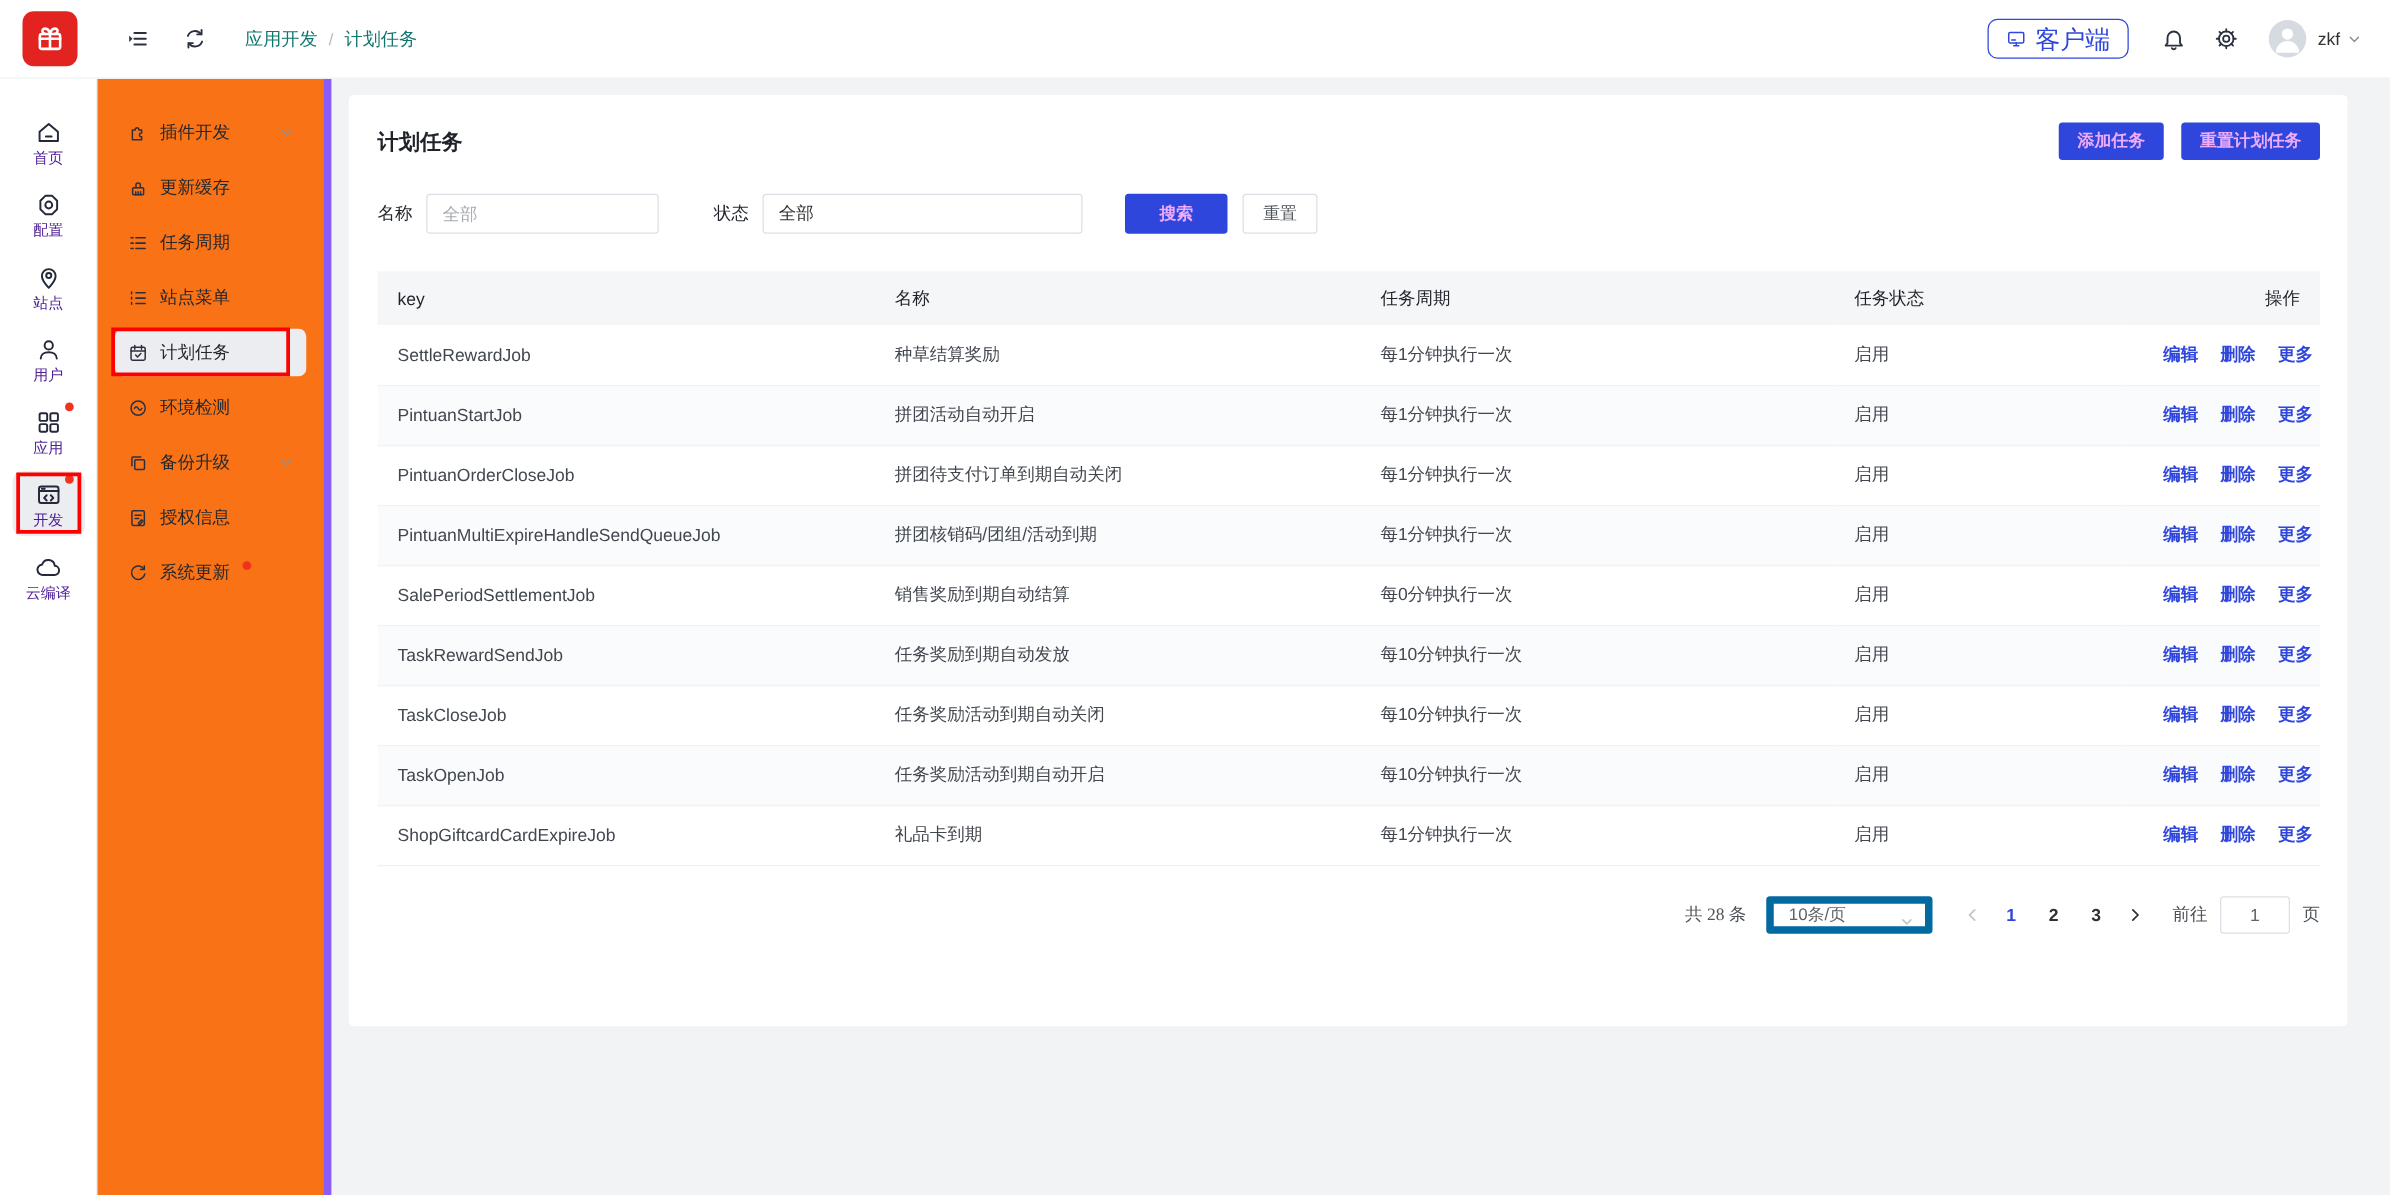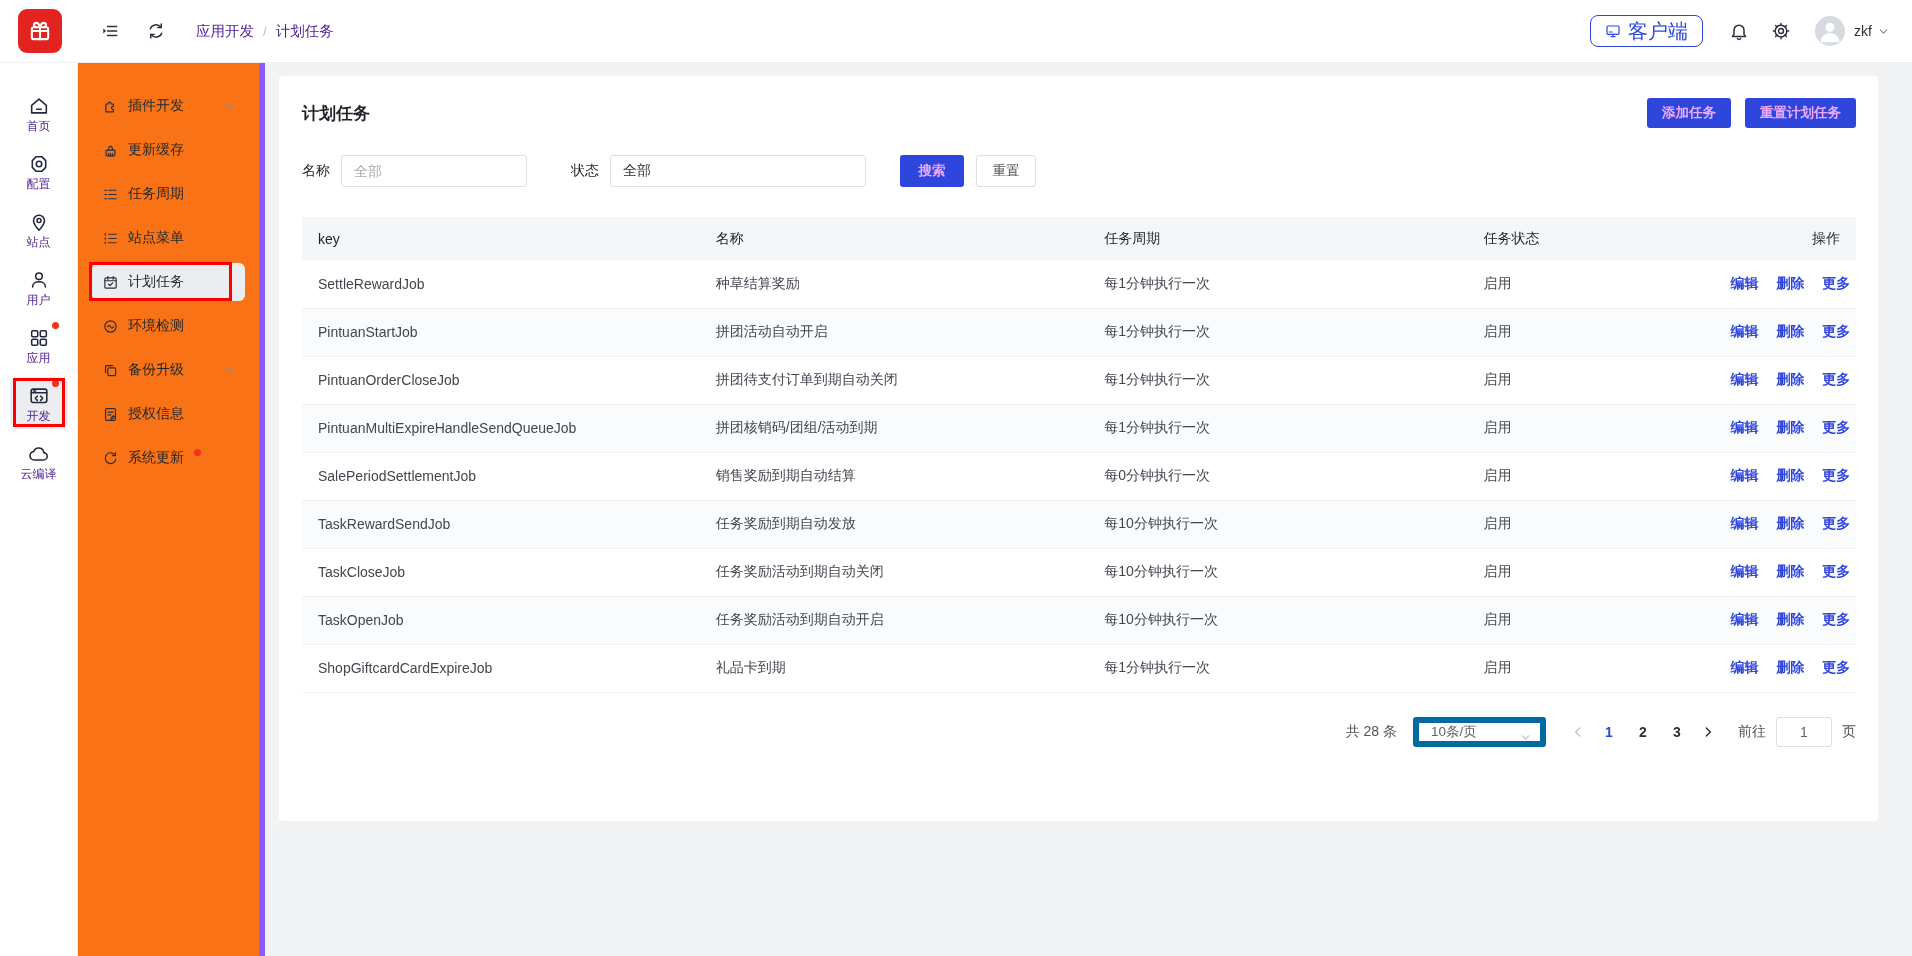--- a/index.html
+++ b/index.html
@@ -9,21 +9,21 @@
 
   
   .header { height:63px; background:#fff; display:flex; align-items:center;
     padding:0 22px 0 18px; border-bottom:1px solid #eef0f2; position:relative; z-index:5; }
   .logo { width:44px; height:44px; border-radius:9px; background:#e2231f;
     display:flex; align-items:center; justify-content:center; flex:0 0 auto; }
   .hd-icon { width:20px; height:20px; color:#2b3040; cursor:pointer; }
   .collapse-btn { margin-left:38px; }
   .refresh-btn { margin-left:26px; }
   .breadcrumb { display:flex; align-items:center; gap:9px; margin-left:30px; font-size:14.5px; }
-  .crumb { color:#4c1d95; cursor:pointer; }
+  .crumb { color:#0f766e; cursor:pointer; }
   .crumb-sep { color:#b4b8bf; font-size:13px; }
   .hd-right { margin-left:auto; display:flex; align-items:center; }
   .client-btn { display:flex; align-items:center; gap:7px; height:32px; padding:0 14px;
     border:1px solid #2f46dc; border-radius:8px; color:#2f46dc; font-size:20px;
     background:#fff; cursor:pointer; }
   .client-btn svg { width:16px; height:16px; }
   .bell-btn { margin-left:26px; } .gear-btn { margin-left:22px; }
   .avatar { width:30px; height:30px; border-radius:50%; background:#d6dae1; margin-left:24px;
     position:relative; overflow:hidden; flex:0 0 auto; cursor:pointer; }
   .avatar svg { width:30px; height:30px; }
@@ -72,40 +72,40 @@
 
   .filter-row { margin-top:27px; display:flex; align-items:center; }
   .f-label { font-size:14px; color:#1f2329; margin-right:11px; }
   .f-input { height:32px; border:1px solid #dcdfe6; border-radius:3px; padding:0 12px;
     font-size:14px; color:#303133; font-family:inherit; outline:none; }
   .f-input::placeholder { color:#a8abb2; }
   .name-input { width:186px; }
   .status-input { width:256px; margin-right:34px; }
   .status-group { margin-left:44px; }
   .fgroup { display:flex; align-items:center; }
-  .search-btn { width:64px; height:32px; }
+  .search-btn { width:82px; height:32px; }
   .btn-plain { background:#fff; border:1px solid #dcdfe6; color:#4e5358;
     width:60px; height:32px; margin-left:12px; font-weight:400; }
 
   
   table { width:100%; border-collapse:collapse; margin-top:30px; table-layout:fixed; }
   th { background:#f5f6f8; height:43px; text-align:left; font-size:14px; font-weight:500;
     color:#1f2329; padding:0 16px; }
   td { height:48px; font-size:14px; color:#42474f; padding:0 16px;
     border-bottom:1px solid #eff1f4; overflow:hidden; white-space:nowrap; }
   tbody tr:nth-child(even) td { background:#fafbfc; }
   .col-key{width:25.6%;} .col-name{width:25%;} .col-cycle{width:24.4%;}
   .col-status{width:15%;} .col-ops{width:10%; text-align:right;}
   td.ops { text-align:right; }
   td.ops a { color:#2f46dc; font-weight:600; margin-left:14px; cursor:pointer; text-decoration:none; }
 
   
   .pagination { margin-top:24px; display:flex; align-items:center; justify-content:flex-end;
     font-size:14px; color:#4e5358; }
-  .pg-total { margin-right:16px; }
+  .pg-total { margin-right:16px;font-family:Liberation Serif, serif; }
   .pg-select { position:relative; width:133px; height:30px; border:6px solid #0369a1;
     border-radius:3px; display:flex; align-items:center; padding:0 26px 0 12px;
     color:#606266; font-size:13.5px; cursor:pointer; margin-right:18px; background:#fff; }
   .pg-select svg { position:absolute; right:8px; top:8px; width:13px; height:13px; color:#c0c4cc; }
   .pg-arrow { width:28px; height:28px; display:flex; align-items:center; justify-content:center; cursor:pointer; }
   .pg-arrow svg { width:14px; height:14px; }
   .pg-prev { color:#c0c4cc; }
   .pg-next { color:#303133; }
   .pg-page { min-width:30px; height:28px; display:flex; align-items:center; justify-content:center;
     font-weight:600; color:#303133; cursor:pointer; margin:0 2px; }

